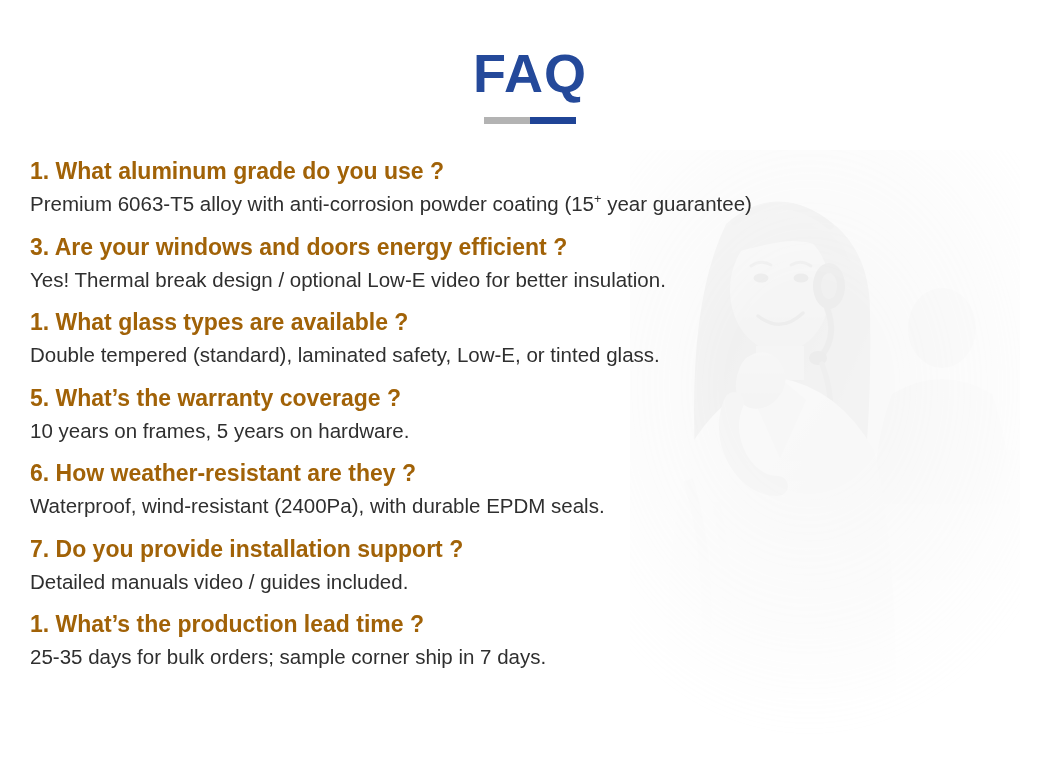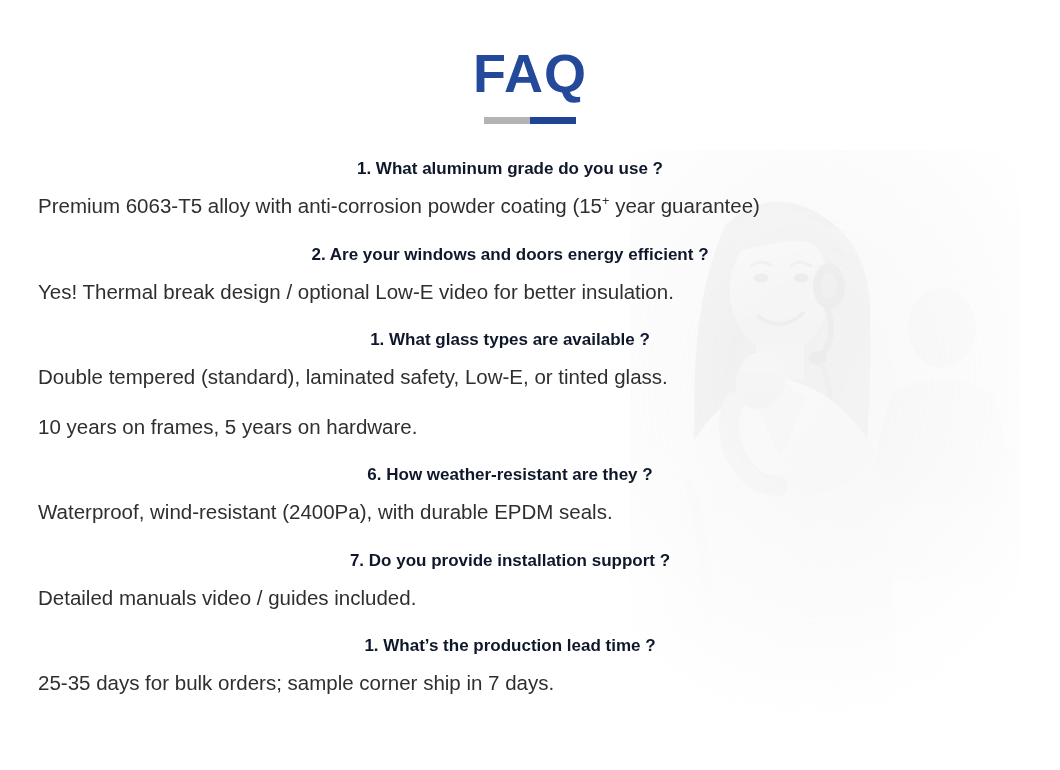--- a/index.html
+++ b/index.html
@@ -74,35 +74,34 @@
   
   .faq-list {
     position: absolute;
     top: 160px;
     left: 30px;
     width: 960px;
   }
   .faq-item { margin-bottom: 0; }
 
   .faq-question {
-    color: #0f172a;
-    font-size: 17px;
+    color: #a16207;
+    font-size: 23px;
     font-weight: bold;
     line-height: 1.0;
     margin: 0 0 0 0;
     padding: 0 0 11px 0;
     white-space: nowrap;
-    text-align: center;
   }
   .faq-answer {
     color: #2f2f2f;
     font-size: 20.5px;
     font-weight: normal;
     line-height: 1.0;
-    margin: 8px;
+    margin: 0;
     padding: 0 0 21px 0;
     white-space: nowrap;
   }
   .faq-answer sup {
     font-size: 0.62em;
     vertical-align: super;
     line-height: 0;
   }
 </style>
 </head>
@@ -186,33 +185,34 @@
   </div>
 
   <div class="faq-list">
 
     <div class="faq-item">
       <div class="faq-question">1. What aluminum grade do you use ?</div>
       <div class="faq-answer"><span>Premium 6063-T5 alloy with anti-corrosion powder coating (15</span><sup>+</sup><span> year guarantee)</span></div>
     </div>
 
     <div class="faq-item">
-      <div class="faq-question">2. Are your windows and doors energy efficient ?</div>
+      <div class="faq-question">3. Are your windows and doors energy efficient ?</div>
       <div class="faq-answer"><span>Yes! Thermal break design / optional Low-E video for better insulation.</span><sup></sup><span></span></div>
     </div>
 
     <div class="faq-item">
       <div class="faq-question">1. What glass types are available ?</div>
       <div class="faq-answer"><span>Double tempered (standard), laminated safety, Low-E, or tinted glass.</span><sup></sup><span></span></div>
     </div>
 
     <div class="faq-item">
     </div>
 
     <div class="faq-item">
+      <div class="faq-question">5. What’s the warranty coverage ?</div>
       <div class="faq-answer"><span>10 years on frames, 5 years on hardware.</span><sup></sup><span></span></div>
     </div>
 
     <div class="faq-item">
       <div class="faq-question">6. How weather-resistant are they ?</div>
       <div class="faq-answer"><span>Waterproof, wind-resistant (2400Pa), with durable EPDM seals.</span><sup></sup><span></span></div>
     </div>
 
     <div class="faq-item">
       <div class="faq-question">7. Do you provide installation support ?</div>

